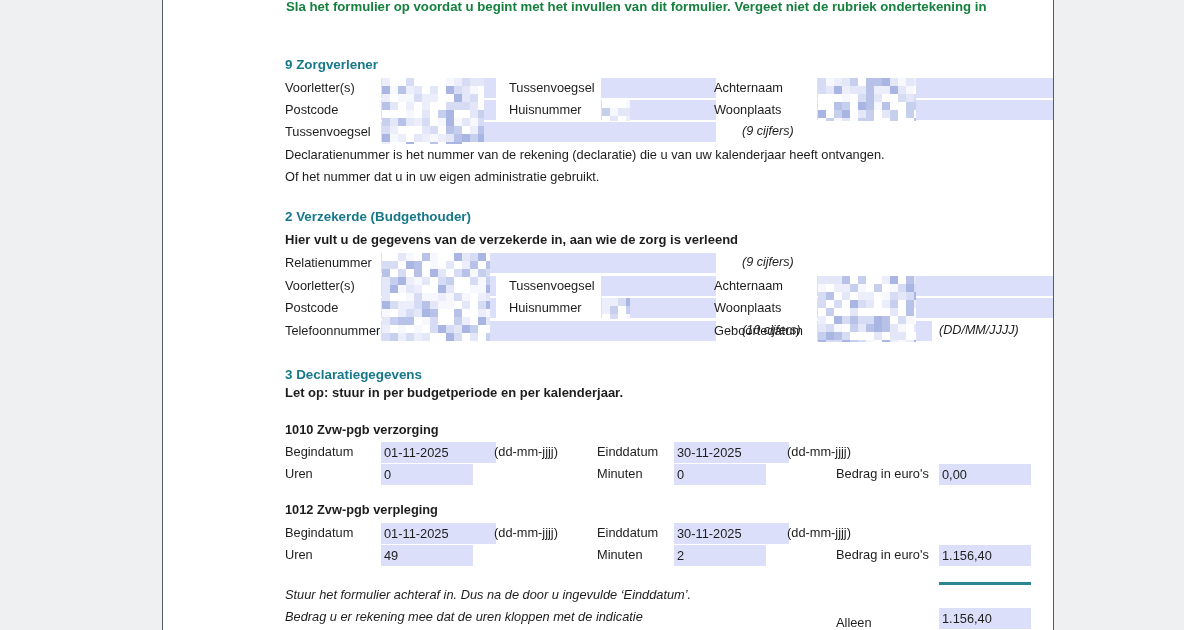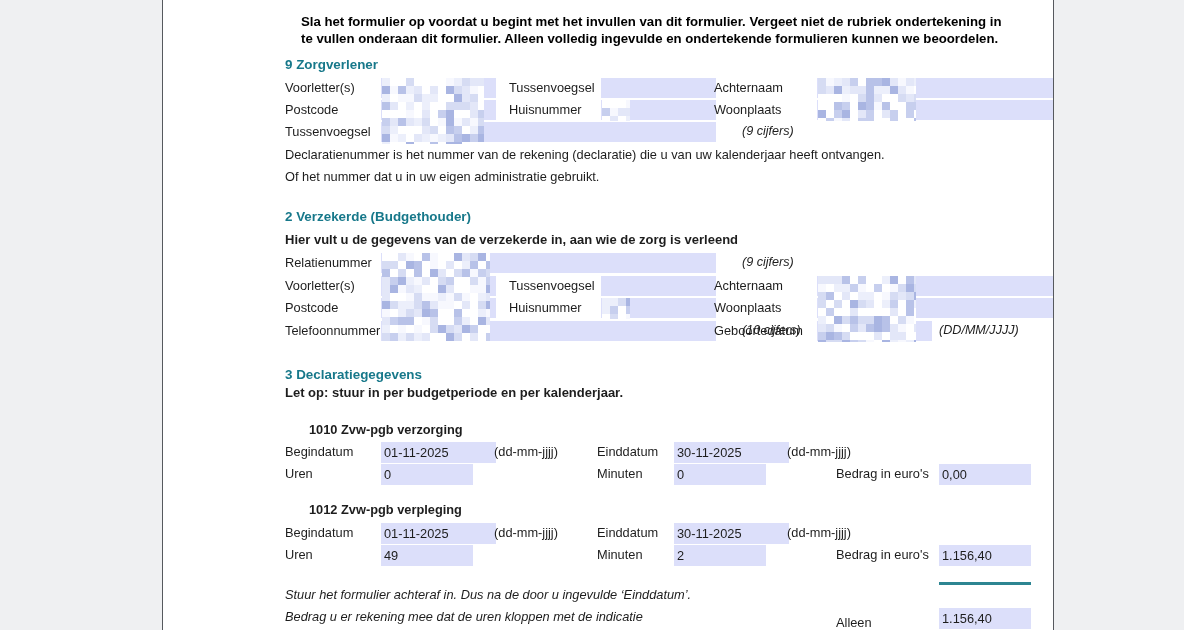--- a/index.html
+++ b/index.html
@@ -39,25 +39,25 @@
   }
   #content {
     position: absolute;
     left: 61px;
     top: 0;
     width: 770px;
   }
 
   
   .intro {
-    color: #000000;
+    color: #15803d;
     font-weight: bold;
     font-size: 13.2px;
     line-height: 17px;
-    margin: 16px;
+    margin: 1px;
     padding-top: 0px;
     width: 736px;
   }
   .intro-line { display: block; white-space: nowrap; }
   .intro-line.first { margin-top: -2px; }
 
   .section-head {
     color: #17788a;
     font-weight: bold;
     font-size: 13.4px;
@@ -79,21 +79,20 @@
     font-style: italic;
     font-size: 12.8px;
     color: #1d1d1d;
     line-height: 16px;
   }
   .sub-head {
     font-weight: bold;
     font-size: 12.8px;
     color: #1d1d1d;
     line-height: 16px;
-    margin-left: 24px;
   }
   .hint {
     font-style: italic;
     font-size: 12.6px;
     color: #1d1d1d;
     white-space: nowrap;
   }
   .lbl {
     font-size: 12.8px;
     color: #1d1d1d;
@@ -137,21 +136,20 @@
 </style>
 </head>
 <body>
 
 <div id="viewport">
   <div id="page">
     <div id="content">
 
       <div class="intro abs" style="left:61px; top:0px;">
         <span class="intro-line first">Sla het formulier op voordat u begint met het invullen van dit formulier. Vergeet niet de rubriek ondertekening in</span>
-        <span class="intro-line">te vullen onderaan dit formulier. Alleen volledig ingevulde en ondertekende formulieren kunnen we beoordelen.</span>
       </div>
 
       <div class="section-head abs" style="left:61px; top:58px;">9 Zorgverlener</div>
 
       <div class="lbl abs" style="left:61px; top:81px;">Voorletter(s)</div>
       <div class="field" style="left:157px; top:79px; width:115px;"></div>
       <div class="lbl abs" style="left:285px; top:81px;">Tussenvoegsel</div>
       <div class="field" style="left:377px; top:79px; width:115px;"></div>
       <div class="lbl abs" style="left:490px; top:81px;">Achternaam</div>
       <div class="field" style="left:593px; top:79px; width:238px;"></div>

